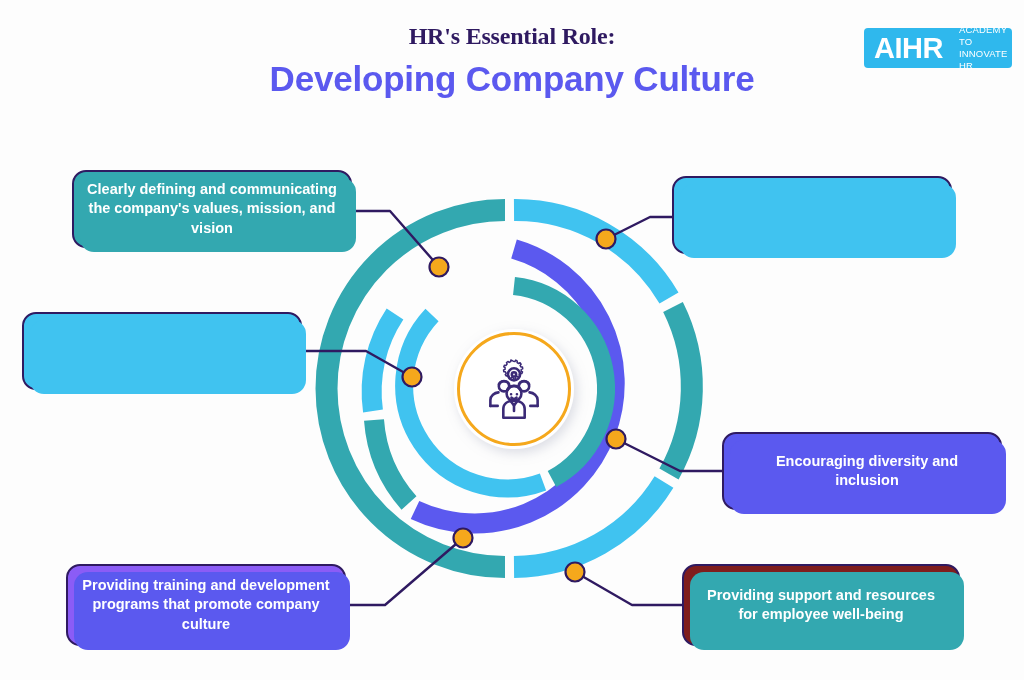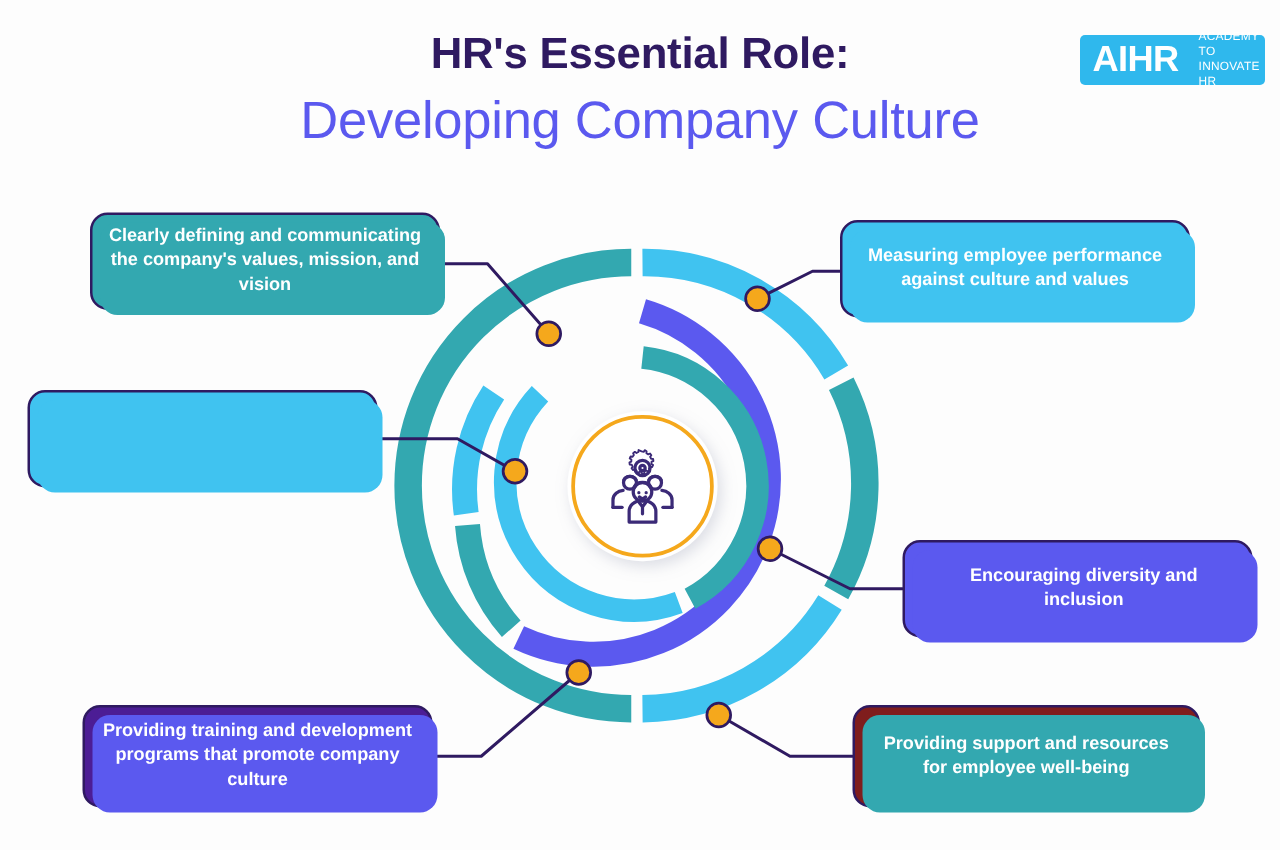--- a/index.html
+++ b/index.html
@@ -27,29 +27,30 @@
   #title-block {
     position: absolute;
     left: 0;
     top: 22px;
     width: 1024px;
     text-align: center;
     line-height: 1.18;
   }
   .title-line1 {
     display: block;
-    font-size: 35px;
+    font-size: 24px;
     font-weight: bold;
     color: #2f1a61;
     letter-spacing: -0.2px;
+    font-family: Liberation Serif, serif;
   }
   .title-line2 {
     display: block;
-    font-size: 42px;
-    font-weight: normal;
+    font-size: 35px;
+    font-weight: bold;
     color: #5b59ef;
     letter-spacing: -0.2px;
     margin-top: 8px;
   }
 
   
   #logo {
     position: absolute;
     right: 12px;
     top: 28px;
@@ -249,33 +250,32 @@
   </svg>
 </div>
 
 <div class="callout" id="box-values" style="background:#33a8b0;text-align:center;">
   <div class="shadow-layer" style="background:#33a8b0;"></div>
   <span class="label">Clearly defining and communicating the company's values, mission, and vision</span>
 </div>
 
 <div class="callout" id="box-measure" style="background:#40c3f0;">
   <div class="shadow-layer" style="background:#40c3f0;"></div>
-  <span class="label">Measuring employee performance against culture and values</span>
 </div>
 
 <div class="callout" id="box-fit" style="background:#40c3f0;">
   <div class="shadow-layer" style="background:#40c3f0;"></div>
 </div>
 
 <div class="callout" id="box-diversity" style="background:#5b59ef;">
   <div class="shadow-layer" style="background:#5b59ef;"></div>
   <span class="label">Encouraging diversity and inclusion</span>
 </div>
 
-<div class="callout" id="box-training" style="background:#4c1d95;text-align:center;">
+<div class="callout" id="box-training" style="background:#8b5cf6;text-align:center;">
   <div class="shadow-layer" style="background:#5b59ef;"></div>
   <span class="label">Providing training and development programs that promote company culture</span>
 </div>
 
 <div class="callout" id="box-wellbeing" style="background:#7f1d1d;">
   <div class="shadow-layer" style="background:#33a8b0;"></div>
   <span class="label">Providing support and resources for employee well-being</span>
 </div>
 
 </body></html>

